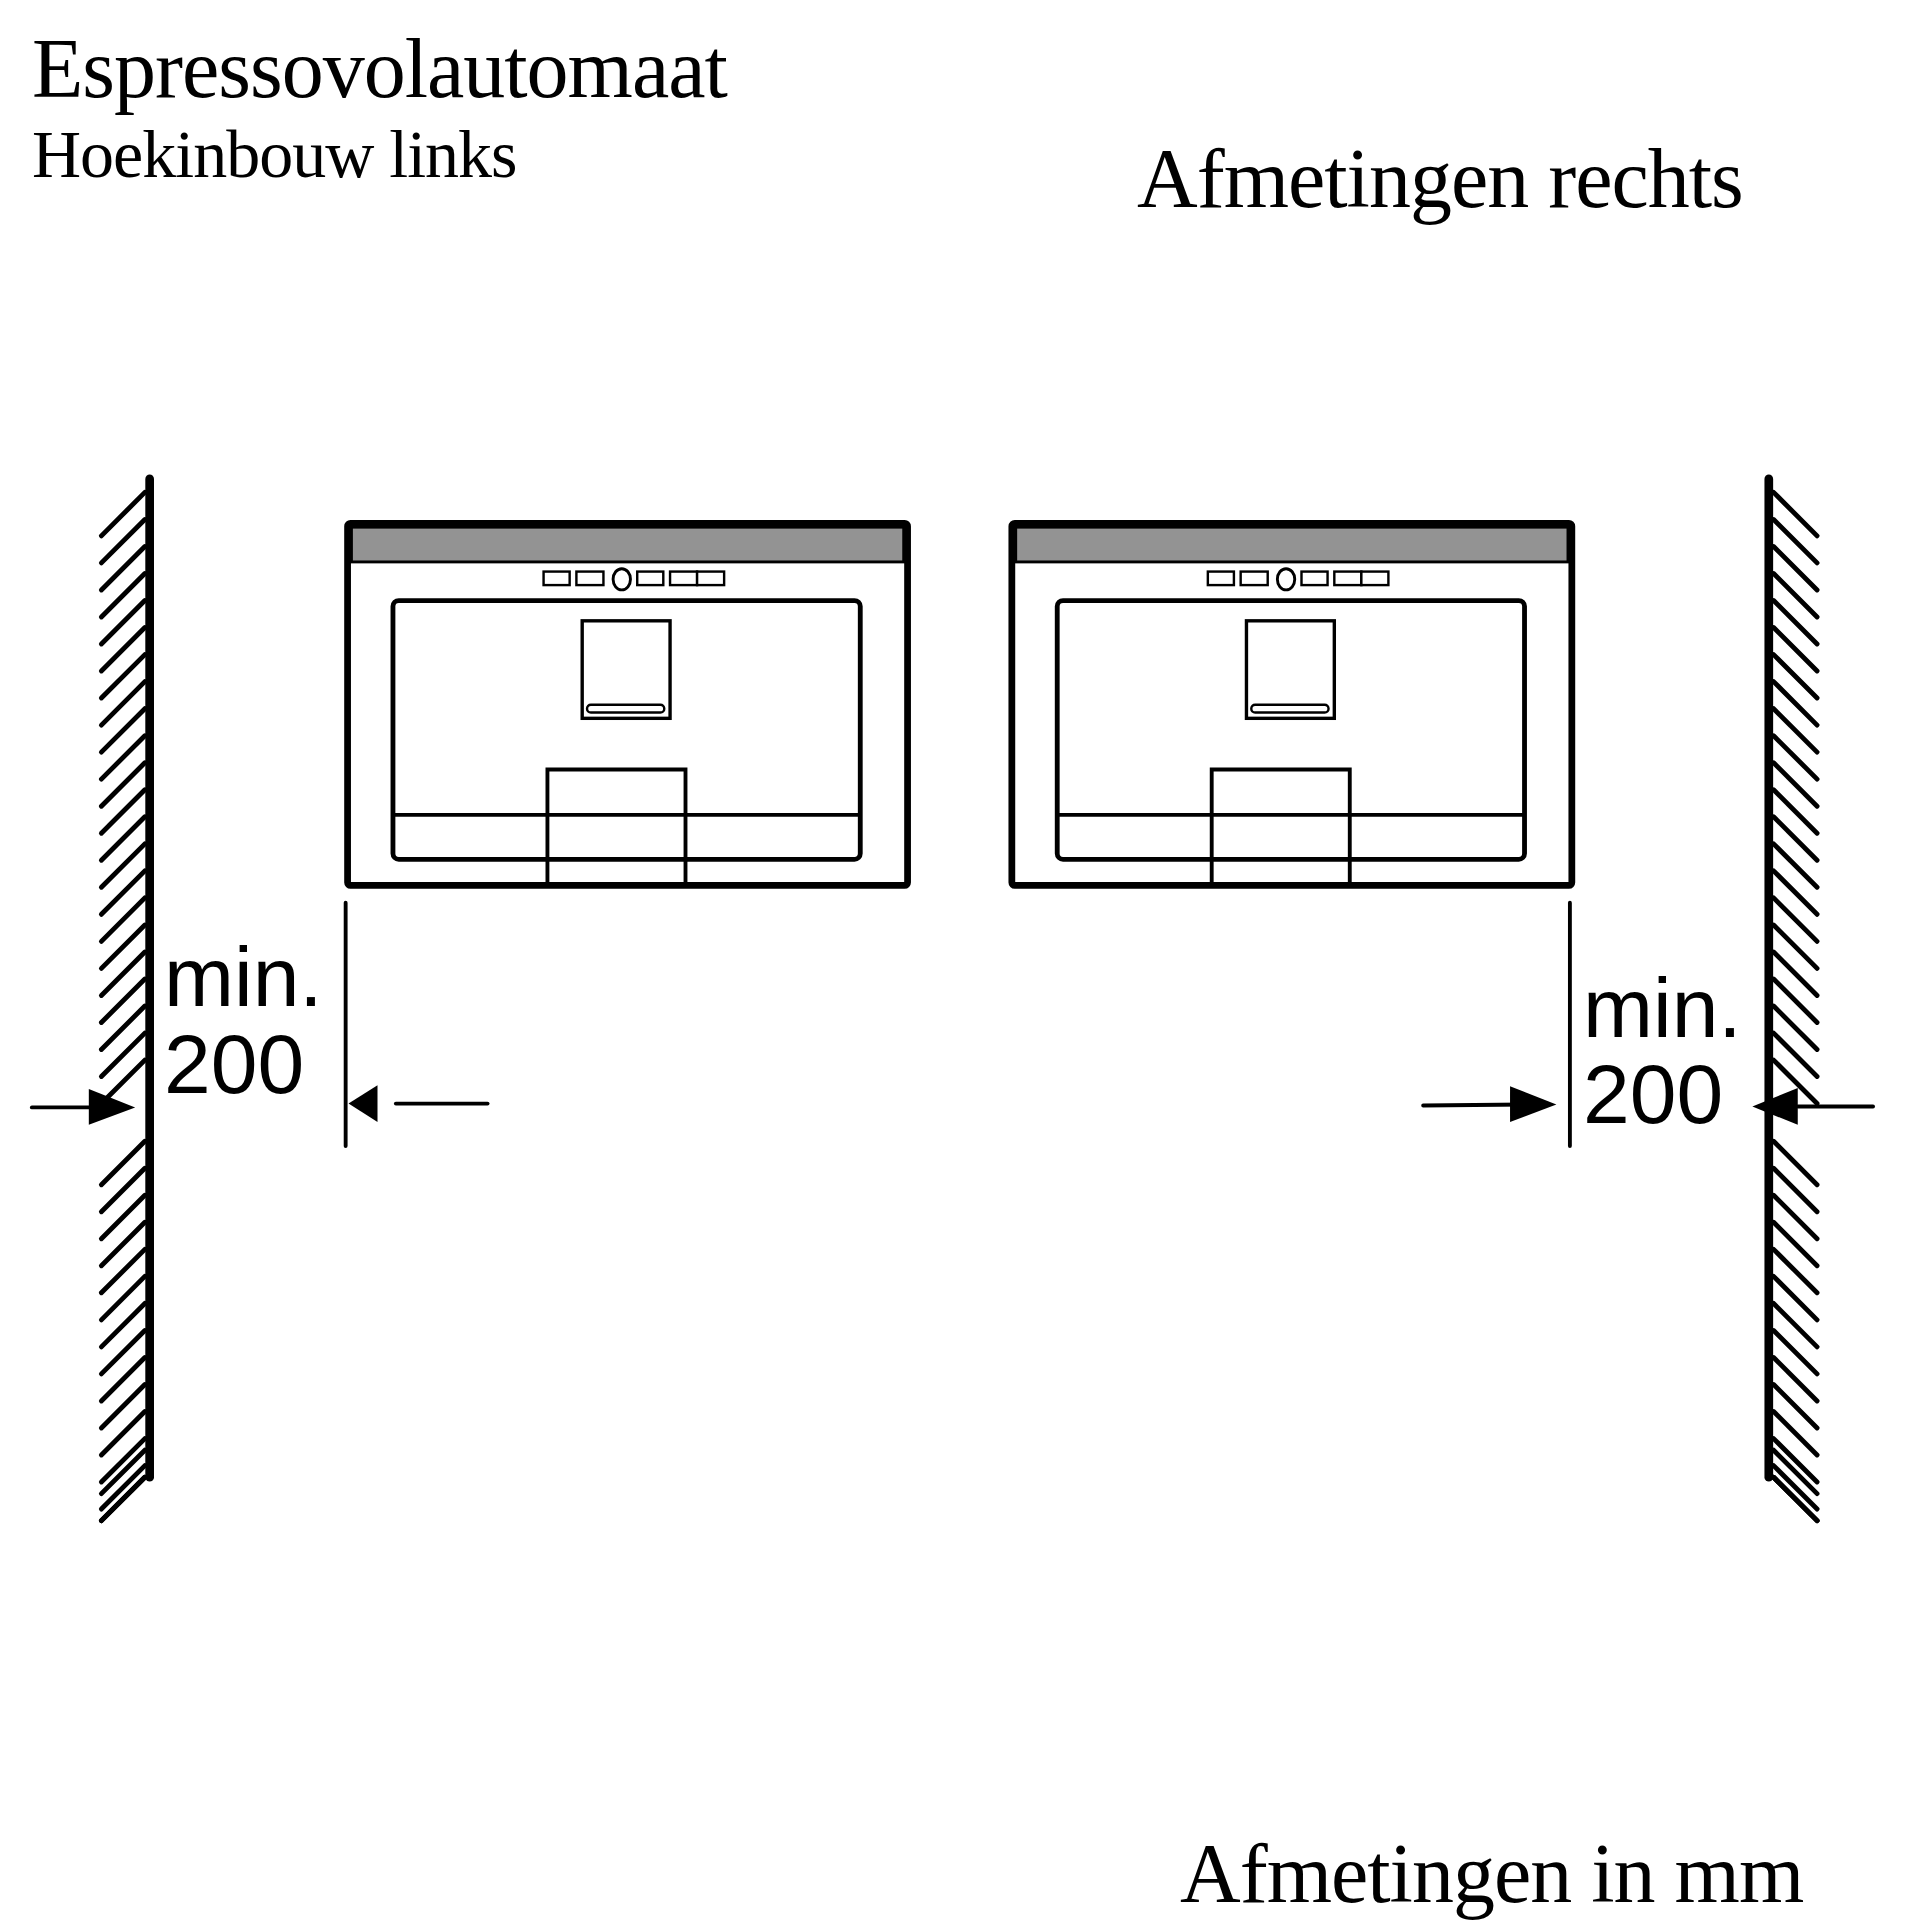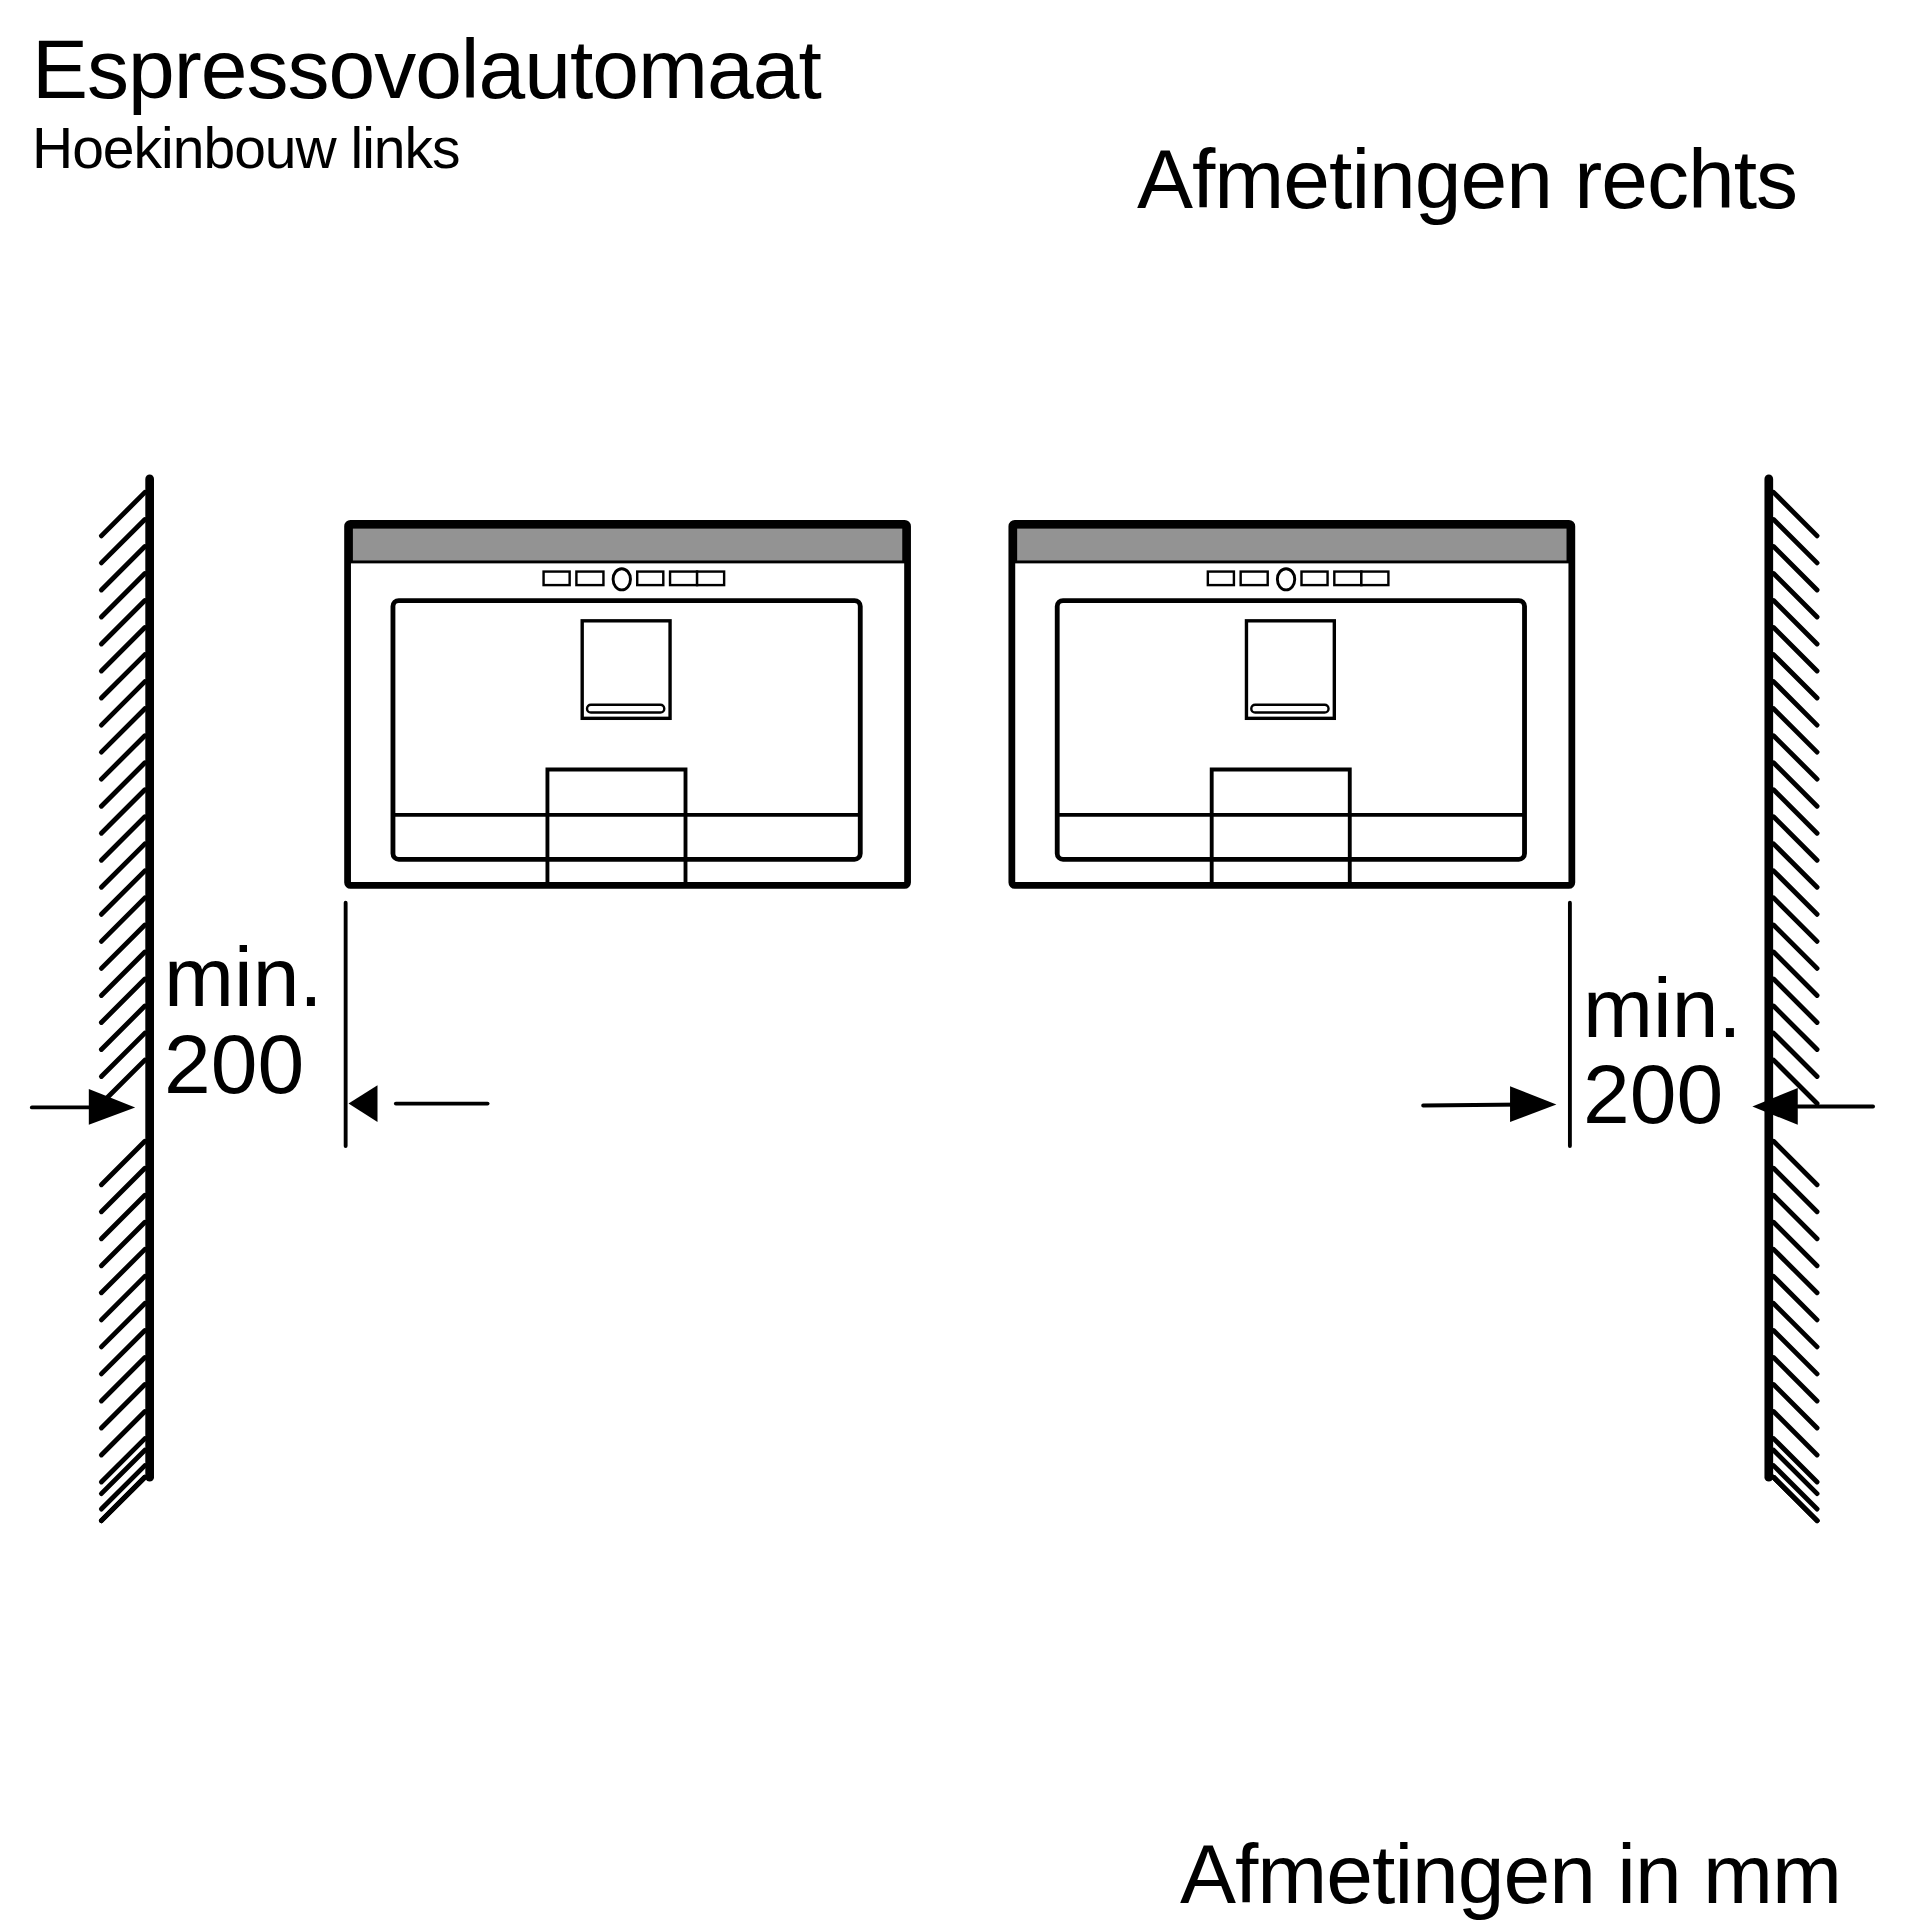--- a/index.html
+++ b/index.html
@@ -1,19 +1,19 @@
 <!DOCTYPE html>
 <html><head>
   <meta charset="utf-8">
   <style>
     html, body { margin: 0; padding: 0; background: #ffffff; }
     body { width: 1931px; height: 1931px; position: relative; overflow: hidden; font-family: "Liberation Sans", sans-serif; }
-    .label { position: absolute; color: #000; font-family: Liberation Sans, sans-serif; line-height: 1; white-space: nowrap; }
+    .label { position: absolute; color: #000; font-family: Liberation Serif, serif; line-height: 1; white-space: nowrap; }
     #title-line1 { left: 32px; top: 27px; font-size: 84px; letter-spacing: -1px; }
-    #title-line2 { left: 32px; top: 120px; font-size: 57px; letter-spacing: -1px; }
+    #title-line2 { left: 32px; top: 120px; font-size: 68px; letter-spacing: -1px; }
     #title-right { left: 1137px; top: 137px; font-size: 84px; letter-spacing: -1px; }
     #footer { left: 1180px; top: 1832px; font-size: 84px; letter-spacing: -1px; text-align: center; }
     .dim { position: absolute; font-size: 84px; line-height: 1; color: #000; font-family: "Liberation Sans", sans-serif; }
     #dim-left-min { left: 164px; top: 935px; }
     #dim-left-val { left: 164px; top: 1022px; }
     #dim-right-min { left: 1583px; top: 966px; }
     #dim-right-val { left: 1583px; top: 1052px; }
     svg#drawing { position: absolute; left: 0; top: 0; }
   </style>
 </head>

